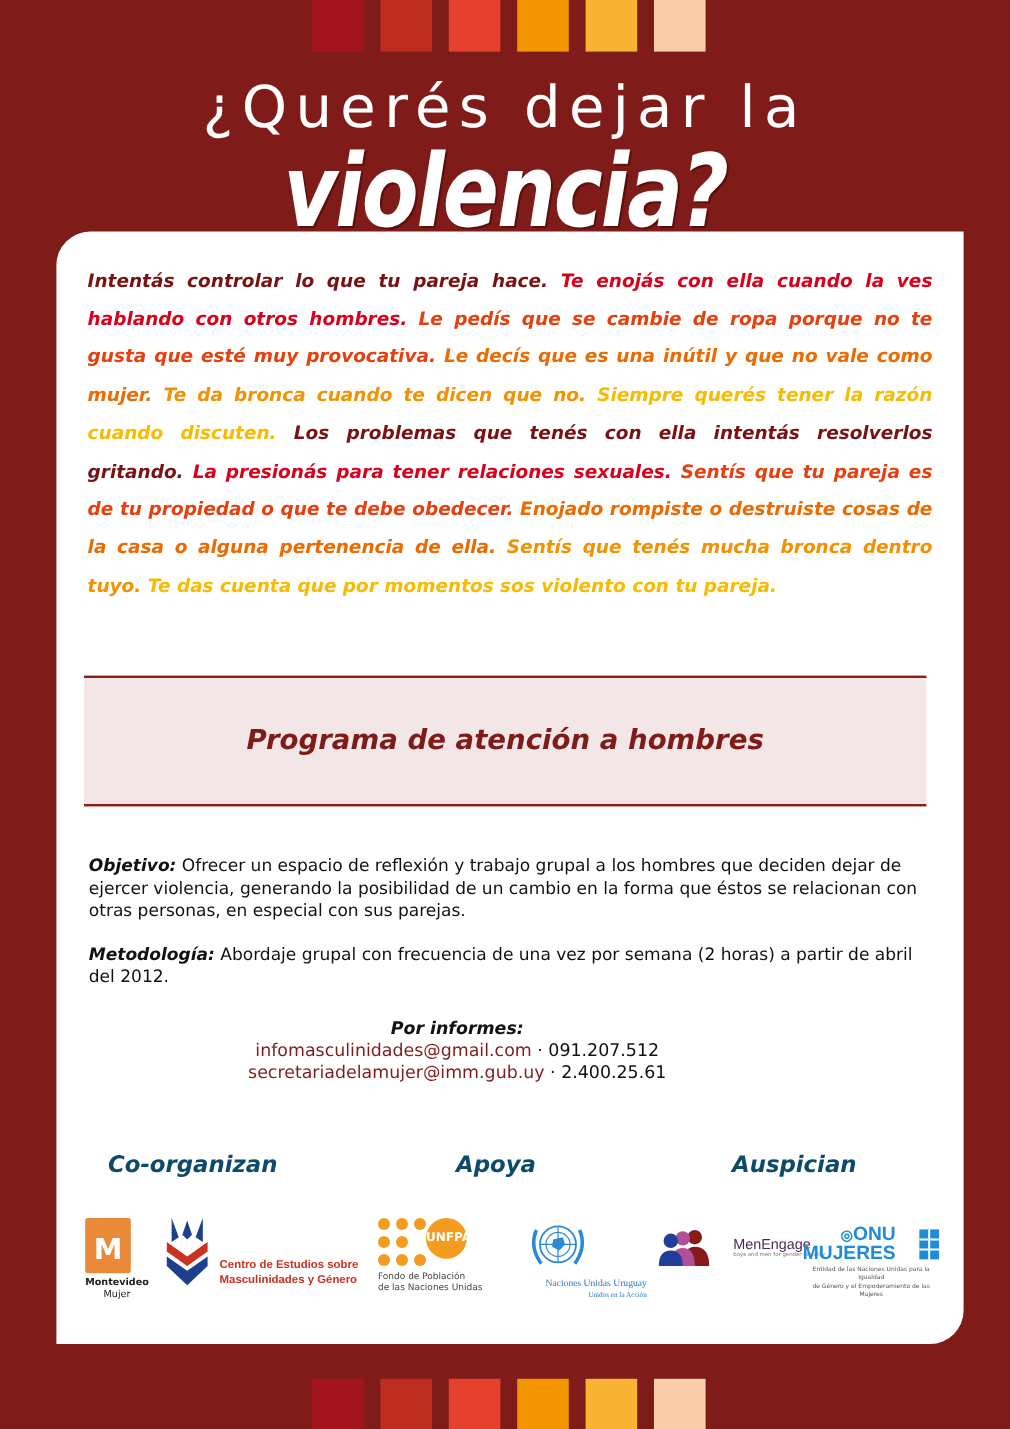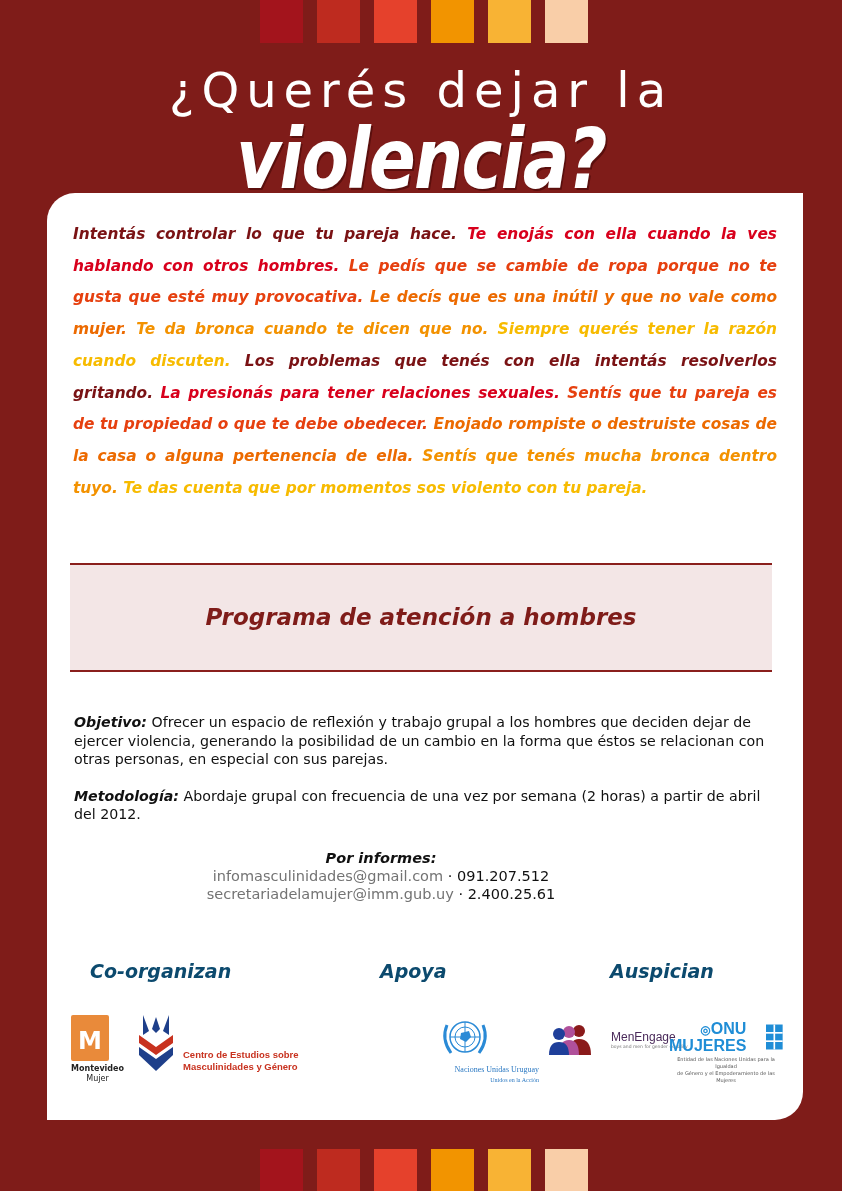--- a/index.html
+++ b/index.html
@@ -49,21 +49,21 @@
     font-family: "DejaVu Sans", sans-serif; font-size: 14.2px; line-height: 18.5px; color: #111;
   }
   .info p { margin-bottom: 18px; }
   .info b { font-style: italic; margin-top: 28px; }
 
   .contact {
     position: absolute; left: 0; top: 656px; width: 668px; text-align: center;
     font-family: "DejaVu Sans", sans-serif; font-size: 14.5px; line-height: 18px; color: #111;
   }
   .contact .head { font-weight: bold; font-style: italic; }
-  .contact .email { color: #737373; }
+  .contact .email { color: #7f1d1d; }
 
   .sponsor-heads { position: absolute; top: 767px; left: 0; width: 756px; }
   .sponsor-head {
     position: absolute; color: #0c4a6e; font-weight: bold; font-style: italic;
     font-size: 19px; font-family: "DejaVu Sans", sans-serif;
   }
 
   .logo { position: absolute; }
   .mvd-box {
     width: 38px; height: 46px; background: #e98a3a; border-radius: 2px;
@@ -148,20 +148,40 @@
       <path d="M19 4 L23 16 L19 20 L15 16 Z" fill="#1e3f8a"></path>
       <path d="M2 22 L19 34 L36 22 L36 30 L19 42 L2 30 Z" fill="#c8321f"></path>
       <path d="M2 34 L19 46 L36 34 L36 42 L19 58 L2 42 Z" fill="#1e3f8a"></path>
     </svg>
     <div class="cesm-text">
       <div>Centro de Estudios sobre</div>
       <div>Masculinidades y Género</div>
     </div>
   </div>
 
+  <div class="logo" style="left:268px; top:822px; width:110px;">
+    <div style="position:relative; height:40px;">
+      <div class="unfpa-dots">
+        <i></i>
+          <i></i>
+          <i></i>
+          <i></i>
+          <i></i>
+          <i style="visibility:hidden"></i>
+          <i></i>
+          <i></i>
+          <i></i>
+      </div>
+      <div class="unfpa-badge">UNFPA</div>
+    </div>
+    <div class="unfpa-sub">
+      <div>Fondo de Población</div>
+      <div>de las Naciones Unidas</div>
+    </div>
+  </div>
 
   <div class="logo" style="left:392px; top:822px; width:100px;">
     <svg class="un-emblem" viewBox="0 0 52 46">
       <circle cx="26" cy="22" r="15" fill="none" stroke="#2a8ad6" stroke-width="1.5"></circle>
       <circle cx="26" cy="22" r="10" fill="none" stroke="#2a8ad6" stroke-width="1"></circle>
       <line x1="26" y1="7" x2="26" y2="37" stroke="#2a8ad6" stroke-width="1"></line>
       <line x1="11" y1="22" x2="41" y2="22" stroke="#2a8ad6" stroke-width="1"></line>
       <path d="M22 18 L30 16 L32 22 L27 27 L21 24 Z" fill="#2a8ad6"></path>
       <path d="M8 10 Q2 24 12 38" fill="none" stroke="#2a8ad6" stroke-width="3"></path>
       <path d="M44 10 Q50 24 40 38" fill="none" stroke="#2a8ad6" stroke-width="3"></path>

